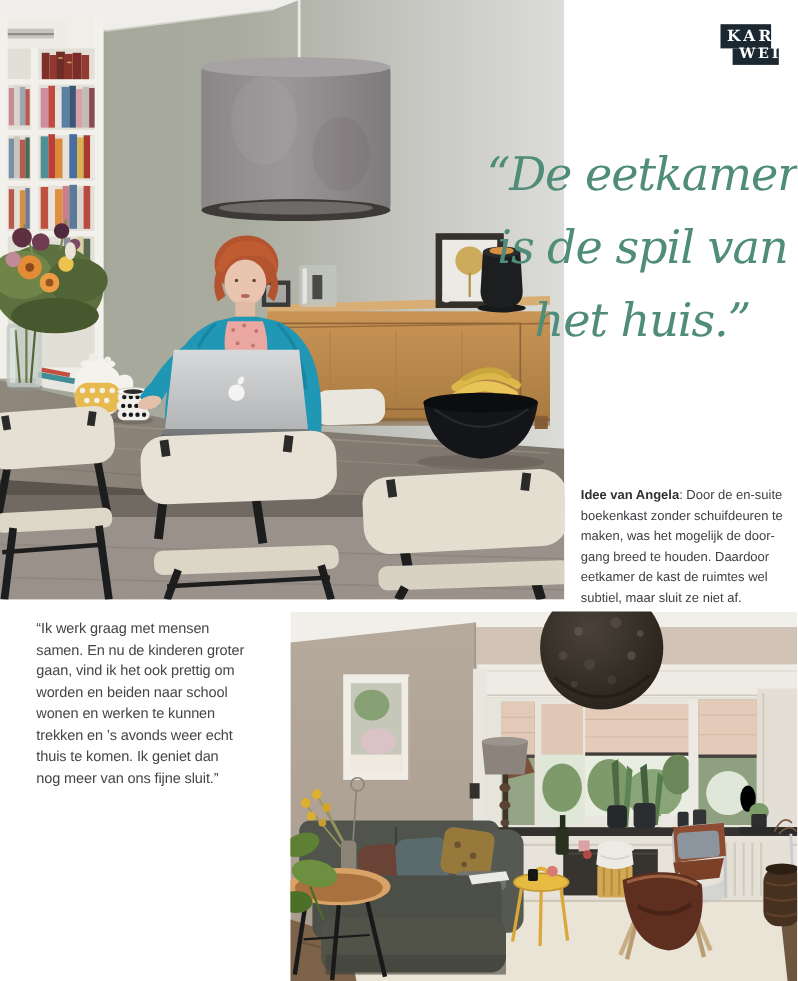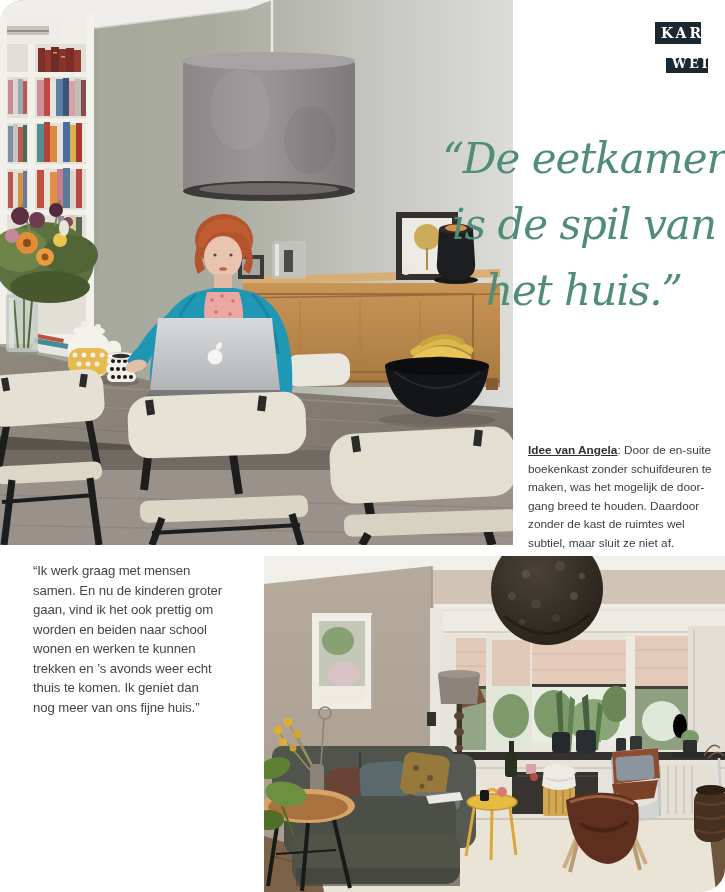--- a/index.html
+++ b/index.html
@@ -1,37 +1,37 @@
 <!DOCTYPE html>
 <html><head>
 <meta charset="utf-8">
 <style>
   html,body { margin:0; padding:0; background:#ffffff; }
   .page {
     position:relative; width:725px; height:892px; background:#ffffff;
-    font-family:"Liberation Sans", sans-serif; overflow:hidden;border-radius:24px;
+    font-family:"Liberation Sans", sans-serif; overflow:hidden;
   }
   .photo-top { position:absolute; left:0; top:0; display:block; }
   .photo-bottom { position:absolute; left:264px; top:556px; display:block; }
 
   .logo { position:absolute; left:655px; top:22px; z-index:5; }
   .logo-r1, .logo-r2 {
     display:block; background:#1b2731; color:#ffffff;
     font-family:"DejaVu Serif", serif; font-weight:700;
   }
   .logo-r1 { width:37px; font-size:14px; line-height:15px; letter-spacing:3px; padding:4px 3px 3px 6px; }
-  .logo-r2 { width:33px; font-size:13px; line-height:12px; letter-spacing:2.5px; padding:0 3px 3px 6px; margin-left:11px; margin-top:14px; }
+  .logo-r2 { width:33px; font-size:13px; line-height:12px; letter-spacing:2.5px; padding:0 3px 3px 6px; margin-left:11px; margin-top:0; }
 
   .quote {
     position:absolute; left:436px; top:126px; width:296px; z-index:4;
     text-align:center; font-family:"DejaVu Serif", serif; font-style:italic;
     font-size:42px; line-height:66px; letter-spacing:-1px; color:#4f8c7a;
   }
   .caption { position:absolute; left:528px; top:441px; width:198px; font-size:11.8px; line-height:18.5px; color:#3b3e42; }
-  .caption .lead { font-weight:700; color:#2e3135;text-decoration:underline; }
+  .caption .lead { font-weight:700; color:#2e3135; }
   .body-quote { position:absolute; left:33px; top:561px; width:225px; font-size:13.2px; line-height:19.5px; color:#454549; letter-spacing:-0.1px; }
   .page-number { position:absolute; left:686px; top:898px; font-size:14px; color:#484b50; z-index:6; }
 </style>
 </head>
 <body>
 
 <div class="page">
 
   <svg class="photo-top" width="513" height="545" viewBox="0 0 513 545">
     <defs>
@@ -361,33 +361,33 @@
     <div>“De eetkamer</div>
     <div>is de spil van</div>
     <div>het huis.”</div>
   </div>
 
   <div class="caption">
     <div><span class="lead">Idee van Angela</span><span>: Door de en-suite</span></div>
     <div>boekenkast zonder schuifdeuren te</div>
     <div>maken, was het mogelijk de door-</div>
     <div>gang breed te houden. Daardoor</div>
-    <div>zonder de kast de ruimtes wel</div>
+    <div>eetkamer de kast de ruimtes wel</div>
     <div>subtiel, maar sluit ze niet af.</div>
   </div>
 
   <div class="body-quote">
     <div>“Ik werk graag met mensen</div>
     <div>samen. En nu de kinderen groter</div>
     <div>gaan, vind ik het ook prettig om</div>
     <div>worden en beiden naar school</div>
     <div>wonen en werken te kunnen</div>
     <div>trekken en ’s avonds weer echt</div>
     <div>thuis te komen. Ik geniet dan</div>
-    <div>nog meer van ons fijne huis.”</div>
+    <div>nog meer van ons fijne sluit.”</div>
   </div>
 
   <svg class="photo-bottom" width="461" height="336" viewBox="0 0 461 336">
     <defs>
       <radialGradient id="pendG" cx="0.4" cy="0.35" r="0.75">
         <stop offset="0" stop-color="#4a423a"></stop>
           <stop offset="1" stop-color="#262019"></stop>
       </radialGradient>
       <linearGradient id="lwallG" x1="0" y1="0" x2="0" y2="1">
         <stop offset="0" stop-color="#b6aa9c"></stop>

